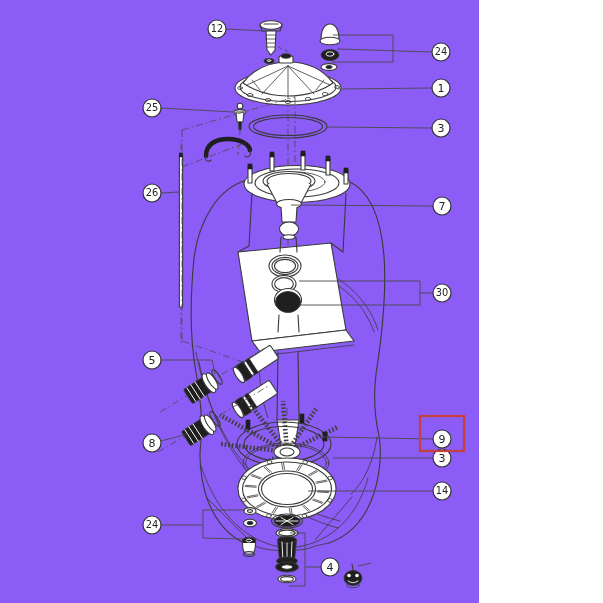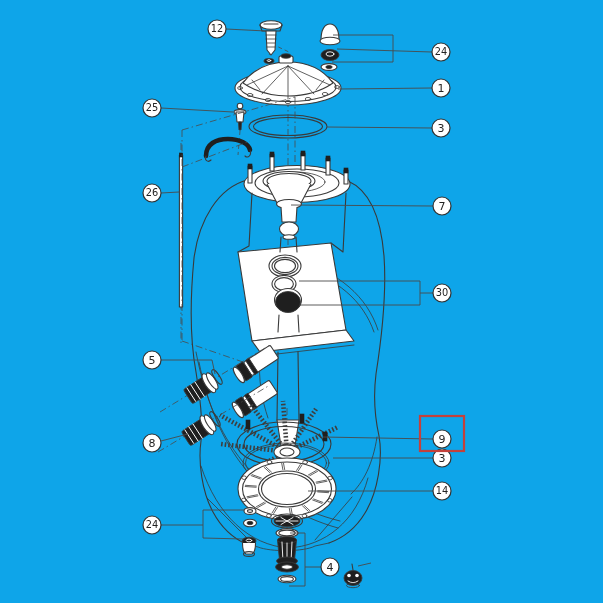--- a/index.html
+++ b/index.html
@@ -1,16 +1,16 @@
 <!DOCTYPE html>
 <html><head>
 <meta charset="utf-8">
 <style>
   html,body{margin:0;padding:0;background:#fff;}
-  #stage{position:relative;width:603px;height:603px;background:#0ea5e9;overflow:hidden;
+  #stage{position:relative;width:479px;height:603px;background:#8b5cf6;overflow:hidden;
          font-family:"DejaVu Sans", sans-serif;}
   svg{display:block}
   .ln{fill:none;stroke:#3a3a3a;stroke-width:1.1;stroke-linecap:round;stroke-linejoin:round}
   .lnf{fill:#fff;stroke:#3a3a3a;stroke-width:1.1;stroke-linejoin:round}
   .thin{stroke-width:.8}
   .dk{fill:#1f1f1f;stroke:#1f1f1f;stroke-width:.6}
   .dko{fill:#1f1f1f;stroke:#3a3a3a;stroke-width:.9}
   .dd{fill:none;stroke:#4a4a4a;stroke-width:.8;stroke-dasharray:7 3 1.5 3}
   .dash{fill:none;stroke:#4a4a4a;stroke-width:.8;stroke-dasharray:4 3}
   .wl{fill:none;stroke:#fff;stroke-width:.9;stroke-linecap:round}

